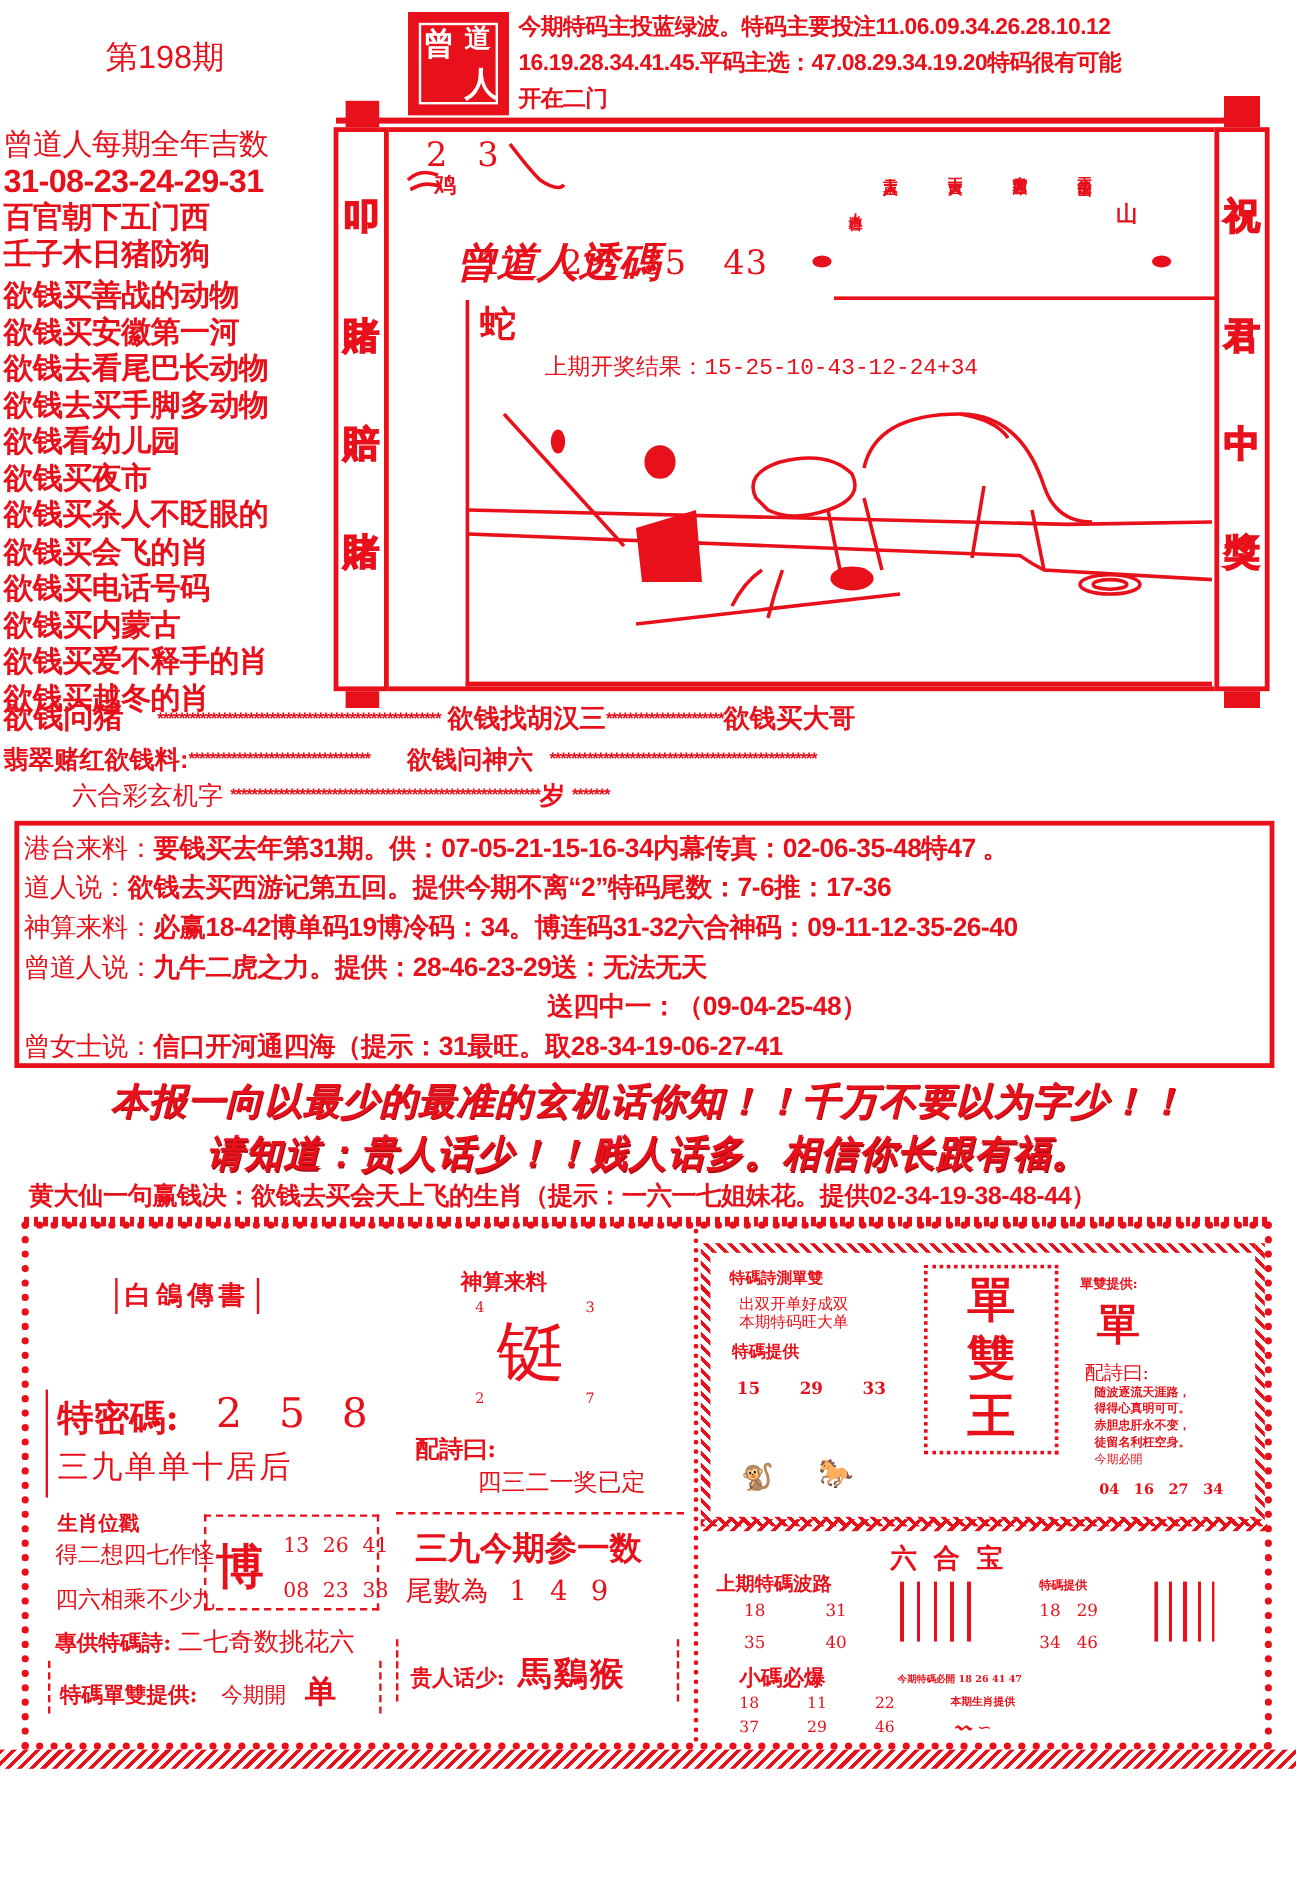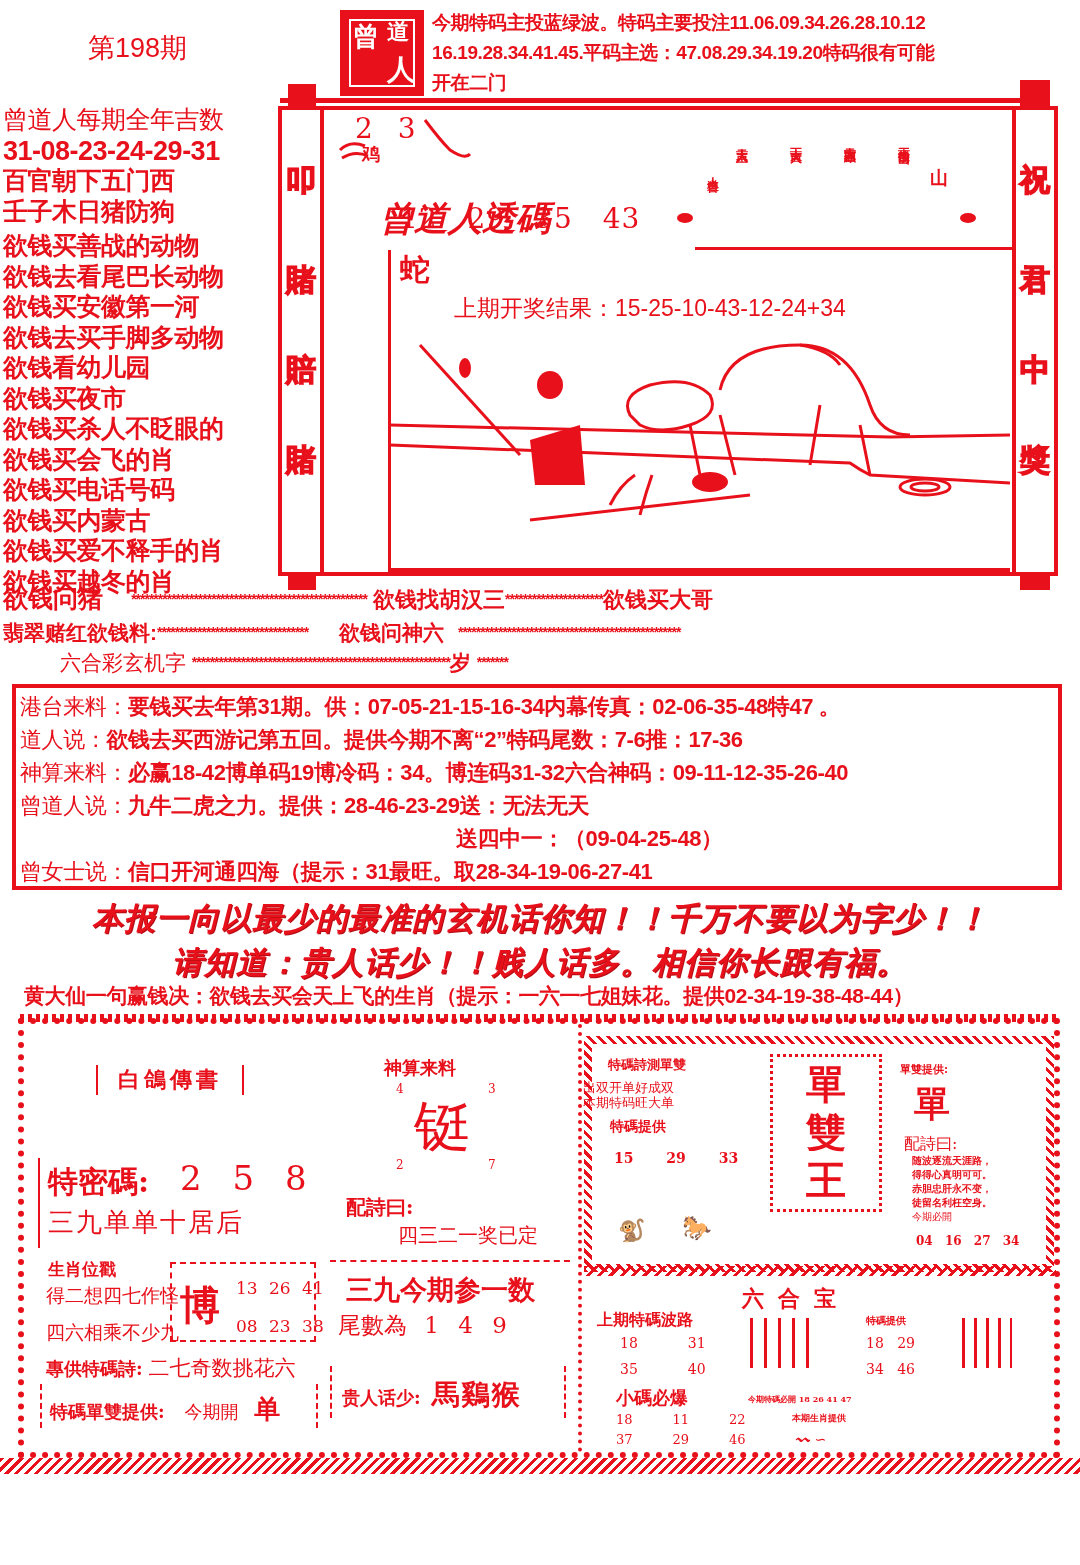--- a/index.html
+++ b/index.html
@@ -43,21 +43,21 @@
   #ji { left: 362px; top: 142px; font-size: 18px; font-weight: bold; }
   #tou-title { left: 380px; top: 158px; font-size: 34px; font-weight: bold; font-family: "DejaVu Serif", serif; font-style: italic; margin-top: 38px; }
   #tou-nums { left: 400px; top: 202px; font-size: 28px; font-family: "DejaVu Serif", serif; word-spacing: 20px; letter-spacing: 1px; }
   .dot { width: 16px; height: 10px; border-radius: 50%; background: #e8111b; }
   .vcol { writing-mode: vertical-rl; font-size: 12px; font-weight: bold; letter-spacing: -1px; }
   #shan { left: 930px; top: 166px; font-size: 18px; font-weight: bold; }
 
   #inner-pic { left: 388px; top: 250px; width: 622px; height: 322px; border-left: 3px solid #e8111b; border-bottom: 4px solid #e8111b; }
   #inner-pic-topline { left: 695px; top: 247px; width: 318px; height: 3px; background: #e8111b; }
   #she { left: 400px; top: 250px; font-size: 30px; font-weight: bold; font-family: "DejaVu Serif", serif; }
-  #last-draw { left: 454px; top: 293px; font-size: 23px; font-family: Liberation Sans, sans-serif; }
+  #last-draw { left: 454px; top: 293px; font-size: 19px; font-family: Liberation Mono, monospace; }
 
   
   .star-row { font-size: 22px; font-weight: bold; line-height: 30px; white-space: nowrap; font-family: "Liberation Sans", sans-serif; }
   .stars { font-size: 14px; letter-spacing: -1px; vertical-align: 3px; }
 
   
   #info-box { left: 12px; top: 684px; width: 1050px; height: 206px; border: 4px solid #e8111b; }
   #info-lines { left: 20px; top: 690px; width: 1030px; font-size: 22px; font-weight: bold; line-height: 33px; font-family: "Liberation Sans", sans-serif; letter-spacing: -0.4px; }
   #info-lines .lbl { font-weight: normal; }
 
@@ -96,22 +96,22 @@
   <div>开在二门</div>
 </div>
 <div id="top-rule" class="abs"></div>
 
 <div id="left-col" class="abs">
   <div style="font-weight:normal;margin-top:21px;">曾道人每期全年吉数</div>
   <div style="font-family:'Liberation Sans',sans-serif;font-size:27px;">31-08-23-24-29-31</div>
   <div>百官朝下五门西</div>
   <div style="margin-bottom:4px;">壬子木日猪防狗</div>
   <div>欲钱买善战的动物</div>
+  <div>欲钱买安徽第一河</div>
   <div>欲钱去看尾巴长动物</div>
-  <div>欲钱买安徽第一河</div>
   <div>欲钱去买手脚多动物</div>
   <div>欲钱看幼儿园</div>
   <div>欲钱买夜市</div>
   <div>欲钱买杀人不眨眼的</div>
   <div>欲钱买会飞的肖</div>
   <div>欲钱买电话号码</div>
   <div>欲钱买内蒙古</div>
   <div>欲钱买爱不释手的肖</div>
   <div>欲钱买越冬的肖</div>
 </div>
@@ -216,21 +216,21 @@
   <div>本报一向以最少的最准的玄机话你知！！千万不要以为字少！！</div>
   <div>请知道：贵人话少！！贱人话多。相信你长跟有福。</div>
 </div>
 
 <div id="hdx" class="abs">黄大仙一句赢钱决：欲钱去买会天上飞的生肖（提示：一六一七姐妹花。提供02-34-19-38-48-44）</div>
 <div class="abs" style="left:20px;top:1014px;width:1040px;height:8px;background:repeating-linear-gradient(90deg,#e8111b 0 4px,transparent 4px 8px)"></div>
 
 <div id="bottom-panel" class="abs"></div>
 <div id="bp-divider" class="abs"></div>
 
-<div class="abs bt" style="left:96px;top:1065px;font-size:22px;letter-spacing:4px;border-left:2px solid #e8111b;border-right:2px solid #e8111b;padding:0 20px">白鴿傳書</div>
+<div class="abs bt" style="left:96px;top:1065px;font-size:22px;letter-spacing:4px;border-left:2px solid #e8111b;border-right:2px solid #e8111b;padding:0 6px">白鴿傳書</div>
 <div class="abs dash-box" style="left:38px;top:1158px;width:258px;height:90px;border-style:none none none solid"></div>
 <div class="abs bt" style="left:48px;top:1162px;font-size:30px">特密碼:</div>
 <div class="abs serif" style="left:180px;top:1158px;font-size:34px;letter-spacing:10px">2 5 8</div>
 <div class="abs" style="left:48px;top:1205px;font-size:26px;letter-spacing:2px">三九单单十居后</div>
 
 <div class="abs bt" style="left:48px;top:1258px;font-size:17px">生肖位戳</div>
 <div class="abs serif" style="left:46px;top:1283px;font-size:19px">得二想四七作怪</div>
 <div class="abs serif" style="left:46px;top:1320px;font-size:19px">四六相乘不少九</div>
 <div class="abs dash-box" style="left:170px;top:1262px;width:146px;height:80px"></div>
 <div class="abs bt" style="left:180px;top:1278px;font-size:40px">博</div>
@@ -264,21 +264,21 @@
   <span class="serif" style="margin-left:10px;letter-spacing:6px">1 4 9</span>
 </div>
 <div class="abs dash-box" style="left:330px;top:1366px;width:236px;height:52px;border-top:none;border-bottom:none"></div>
 <div class="abs" style="left:342px;top:1376px">
   <span class="bt" style="font-size:18px">贵人话少:</span>
   <span class="bt" style="font-size:28px;margin-left:6px;letter-spacing:2px">馬鷄猴</span>
 </div>
 
 <div class="abs stripe-frame" style="left:584px;top:1036px;width:470px;height:236px"></div>
 <div class="abs bt" style="left:608px;top:1056px;font-size:13px">特碼詩測單雙</div>
-<div class="abs serif" style="left:583px;top:1080px;font-size:13px;line-height:15px">
+<div class="abs serif" style="left:616px;top:1080px;font-size:13px;line-height:15px">
   <div>出双开单好成双</div>
   <div>本期特码旺大单</div>
 </div>
 <div class="abs bt" style="left:610px;top:1118px;font-size:14px">特碼提供</div>
 <div class="abs bt" style="left:614px;top:1150px;font-size:14px;word-spacing:28px">
   <span>15</span>
   <span>29</span>
   <span>33</span>
 </div>
 <div class="abs" style="left:618px;top:1218px;font-size:22px">🐒</div>

